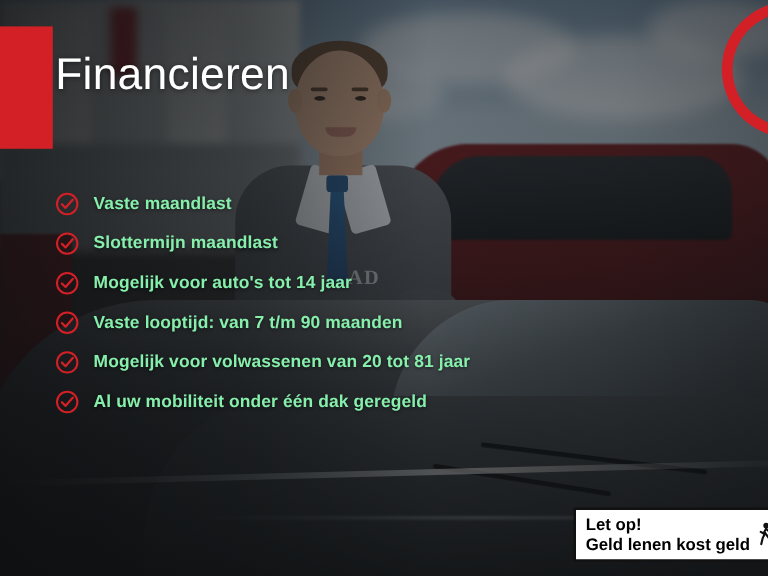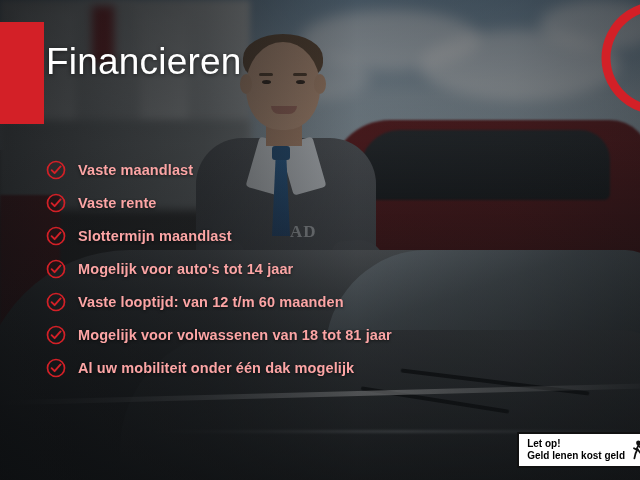--- a/index.html
+++ b/index.html
@@ -187,34 +187,34 @@
   }
   .bullet{
     display:flex;align-items:center;height:32px;margin-bottom:1px;
   }
   .check{
     width:20px;height:20px;margin-right:12px;flex:0 0 20px;
     position:relative;
   }
   .check svg{display:block;}
   .bullet-text{
-    color:#fca5a5;font-size:14.5px;font-weight:bold;letter-spacing:.1px;
+    color:#86efac;font-size:14.5px;font-weight:bold;letter-spacing:.1px;
     text-shadow:0 1px 3px rgba(0,0,0,.6);
     white-space:nowrap;
   }
 
   
   .warn{
     position:absolute;right:12px;bottom:12px;
     background:#ffffff;border:2px solid #111;
     padding:4px 6px 4px 8px;display:flex;align-items:center;gap:6px;
     border-radius:1px;
   }
   .warn-text{
-    color:#000;font-size:10px;line-height:1.18;font-weight:bold;text-align:left;
+    color:#000;font-size:14px;line-height:1.18;font-weight:bold;text-align:left;
   }
   .warn-text .l1{display:block;}
   .warn-text .l2{display:block;text-align:center;}
   .warn-icons{display:flex;align-items:center;gap:3px;}
   .walker svg{display:block;}
   .euro-box{
     width:18px;height:18px;background:#e05a19;color:#fff;
     display:flex;align-items:center;justify-content:center;
     font-size:12px;font-weight:bold;border-radius:2px;
   }
@@ -290,29 +290,20 @@
     <div class="bullet">
       <span class="check">
         <svg width="20" height="20" viewBox="0 0 20 20">
           <circle cx="10" cy="10" r="8.5" fill="none" stroke="#d32027" stroke-width="1.7"></circle>
           <path d="M5.6 10.2 L8.6 13.2 L14.6 6.4" fill="none" stroke="#d32027" stroke-width="1.9" stroke-linecap="round" stroke-linejoin="round"></path>
         </svg>
       </span>
       <span class="bullet-text">Vaste maandlast</span>
     </div>
 
-    <div class="bullet">
-      <span class="check">
-        <svg width="20" height="20" viewBox="0 0 20 20">
-          <circle cx="10" cy="10" r="8.5" fill="none" stroke="#d32027" stroke-width="1.7"></circle>
-          <path d="M5.6 10.2 L8.6 13.2 L14.6 6.4" fill="none" stroke="#d32027" stroke-width="1.9" stroke-linecap="round" stroke-linejoin="round"></path>
-        </svg>
-      </span>
-      <span class="bullet-text">Vaste rente</span>
-    </div>
 
     <div class="bullet">
       <span class="check">
         <svg width="20" height="20" viewBox="0 0 20 20">
           <circle cx="10" cy="10" r="8.5" fill="none" stroke="#d32027" stroke-width="1.7"></circle>
           <path d="M5.6 10.2 L8.6 13.2 L14.6 6.4" fill="none" stroke="#d32027" stroke-width="1.9" stroke-linecap="round" stroke-linejoin="round"></path>
         </svg>
       </span>
       <span class="bullet-text">Slottermijn maandlast</span>
     </div>
@@ -327,42 +318,42 @@
       <span class="bullet-text">Mogelijk voor auto's tot 14 jaar</span>
     </div>
 
     <div class="bullet">
       <span class="check">
         <svg width="20" height="20" viewBox="0 0 20 20">
           <circle cx="10" cy="10" r="8.5" fill="none" stroke="#d32027" stroke-width="1.7"></circle>
           <path d="M5.6 10.2 L8.6 13.2 L14.6 6.4" fill="none" stroke="#d32027" stroke-width="1.9" stroke-linecap="round" stroke-linejoin="round"></path>
         </svg>
       </span>
-      <span class="bullet-text">Vaste looptijd: van 12 t/m 60 maanden</span>
-    </div>
-
-    <div class="bullet">
-      <span class="check">
-        <svg width="20" height="20" viewBox="0 0 20 20">
-          <circle cx="10" cy="10" r="8.5" fill="none" stroke="#d32027" stroke-width="1.7"></circle>
-          <path d="M5.6 10.2 L8.6 13.2 L14.6 6.4" fill="none" stroke="#d32027" stroke-width="1.9" stroke-linecap="round" stroke-linejoin="round"></path>
-        </svg>
-      </span>
-      <span class="bullet-text">Mogelijk voor volwassenen van 18 tot 81 jaar</span>
-    </div>
-
-
-    <div class="bullet">
-      <span class="check">
-        <svg width="20" height="20" viewBox="0 0 20 20">
-          <circle cx="10" cy="10" r="8.5" fill="none" stroke="#d32027" stroke-width="1.7"></circle>
-          <path d="M5.6 10.2 L8.6 13.2 L14.6 6.4" fill="none" stroke="#d32027" stroke-width="1.9" stroke-linecap="round" stroke-linejoin="round"></path>
-        </svg>
-      </span>
-      <span class="bullet-text">Al uw mobiliteit onder één dak mogelijk</span>
+      <span class="bullet-text">Vaste looptijd: van 7 t/m 90 maanden</span>
+    </div>
+
+    <div class="bullet">
+      <span class="check">
+        <svg width="20" height="20" viewBox="0 0 20 20">
+          <circle cx="10" cy="10" r="8.5" fill="none" stroke="#d32027" stroke-width="1.7"></circle>
+          <path d="M5.6 10.2 L8.6 13.2 L14.6 6.4" fill="none" stroke="#d32027" stroke-width="1.9" stroke-linecap="round" stroke-linejoin="round"></path>
+        </svg>
+      </span>
+      <span class="bullet-text">Mogelijk voor volwassenen van 20 tot 81 jaar</span>
+    </div>
+
+
+    <div class="bullet">
+      <span class="check">
+        <svg width="20" height="20" viewBox="0 0 20 20">
+          <circle cx="10" cy="10" r="8.5" fill="none" stroke="#d32027" stroke-width="1.7"></circle>
+          <path d="M5.6 10.2 L8.6 13.2 L14.6 6.4" fill="none" stroke="#d32027" stroke-width="1.9" stroke-linecap="round" stroke-linejoin="round"></path>
+        </svg>
+      </span>
+      <span class="bullet-text">Al uw mobiliteit onder één dak geregeld</span>
     </div>
 
   </div>
 
   <div class="warn">
     <div class="warn-text">
       <span class="l1">Let op!</span>
       <span class="l2">Geld lenen kost geld</span>
     </div>
     <div class="warn-icons">

